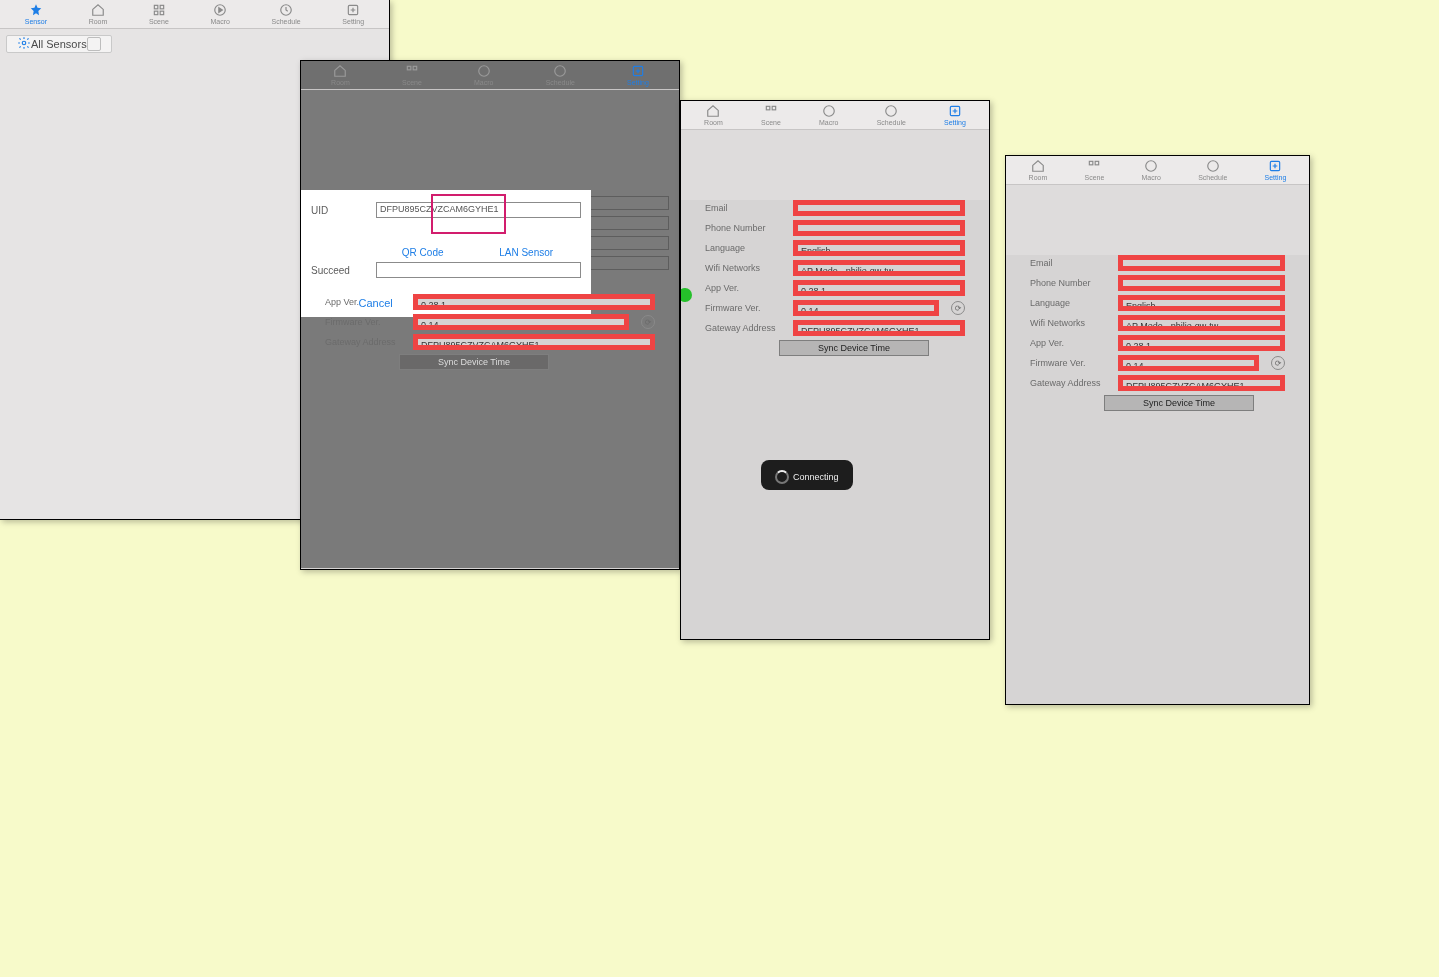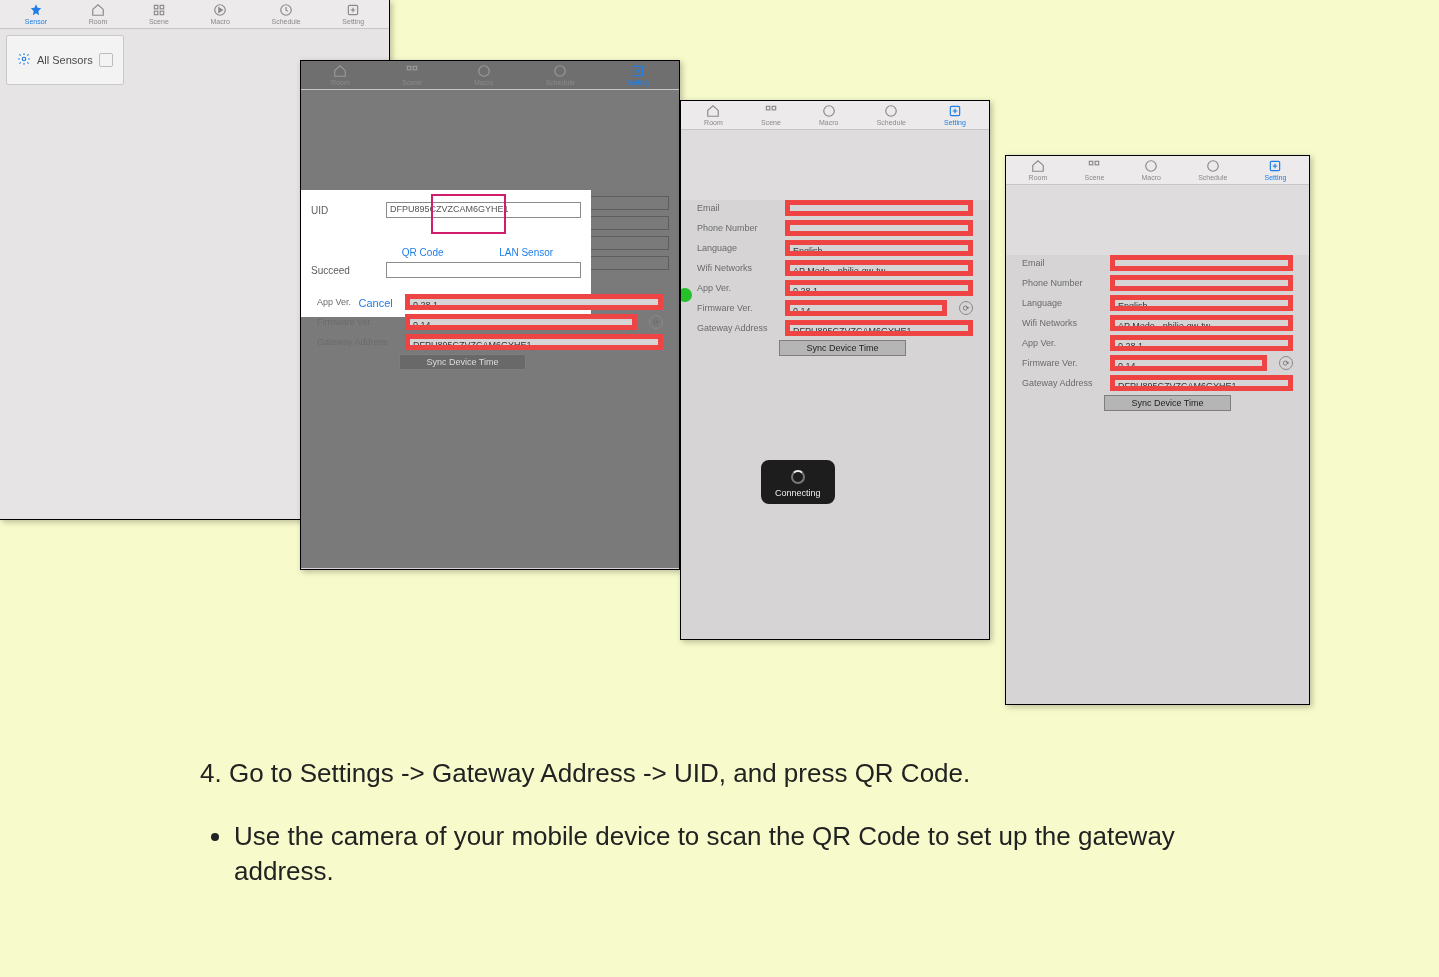--- a/index.html
+++ b/index.html
@@ -47,21 +47,21 @@
     background: #d6d4d4;
     width: 100%;
     height: calc(100% - 30px);
     font-size: 9px;
     color: #6e6e6e;
   }
 
   .form-row {
     display:flex;
     align-items:center;
-    margin: 4px 16px;
+    margin: 4px 24px;
     gap:8px;
   }
   .form-row .lbl { width:80px; font-size:9px; color:#6b6b6b; }
   .form-row .field {
     flex:1;
     height:16px;
     border:5px solid #ef4444;
     background:#d6d4d4;
     font-size:9px;
     padding:1px 3px;
@@ -76,59 +76,59 @@
   }
   .sync-btn {
     margin: 4px 10px 4px 98px;
     border:1px solid #7e7e7e;
     background:#b6b5b5;
     height:16px;
     font-size:9px;
     display:flex; align-items:center; justify-content:center;
     color:#222;
     padding:0 10px;
-    width:127px;
+    width:150px;
   }
 
   
   #shot1 { left:0; top:0; width:390px; height:520px; background:#e6e4e4; border-left:none; border-top:none;}
   #shot1 .body { background:#e6e4e4; }
   .allsensors {
-    display:inline-flex; align-items:center; gap:6px;
+    display:inline-flex; align-items:center; 
     border:1px solid #c9c9c9; background:#f4f3f3;
-    padding:16px 10px; margin:6px; font-size:11px; color:#4a4a4a;
+    padding:0 10px; margin:6px; font-size:11px; color:#4a4a4a;
     border-radius:2px;
   }
 
   
   #shot2 { left:300px; top:60px; width:380px; height:510px; }
   .dialog {
     position:absolute; left:0px; top:100px; width:290px;
     background:#fff; padding:8px 10px;
     font-size:10px;
   }
-  .dialog .drow { display:flex; align-items:center; gap:20px; margin:4px 0;}
+  .dialog .drow { display:flex; align-items:center; gap:10px; margin:4px 0;}
   .dialog .drow .dlbl { width:55px; color:#5c5c5c; font-size:10px; }
   .dialog .drow .dfield {
     flex:1; height:16px; border:1px solid #8b8b8b; font-size:9px;
     padding:1px 3px; color:#555;
   }
   .dialog .links { display:flex; justify-content:space-around; margin:3px 0 4px 63px; }
   .dialog .links span { color:#1e7ee6; font-size:10px;margin-top:25px; }
   .dialog .foot { display:flex; justify-content:space-around; margin-top:19px; }
   .dialog .foot span { color:#1e7ee6; font-size:11px; }
   .red-box { position:absolute; border:2px solid #d21d6d; }
 
   
   #shot3 { left:680px; top:100px; width:310px; height:540px; background:#dedcdc;}
   .toast {
     position:absolute; left:80px; top:260px;
     background:#1d1d1d; color:#eee; font-size:9px;
     border-radius:8px; padding:10px 14px 6px;
-    display:flex; flex-direction:column; align-items:center; gap:4px;
+    display:flex; flex-direction:row; align-items:center; gap:4px;
   }
   .spinner {
     width:14px;height:14px;border:2px solid #777;border-top-color:#eee;border-radius:50%;
   }
 
   
   #shot4 { left:1005px; top:155px; width:305px; height:550px; background:#dedcdc;}
   .succeed {
     position:absolute; top:330px; left:0; right:0;
     text-align:center;
@@ -478,20 +478,14 @@
           </div>
         <div class="form-row">
             <span class="lbl">Gateway Address</span>
             <span class="field">DFPU895CZVZCAM6GYHE1</span>
           </div>
         <div class="sync-btn">Sync Device Time</div>
       </div>
     </div>
   </div>
 
-  <div class="instr">
-    <div class="step">4. Go to Settings -&gt; Gateway Address -&gt; UID, and press QR Code.</div>
-    <ul>
-      <li>Use the camera of your mobile device to scan the QR Code to set up the gateway address.</li>
-    </ul>
-  </div>
 
 </div>
 
 </body></html>

